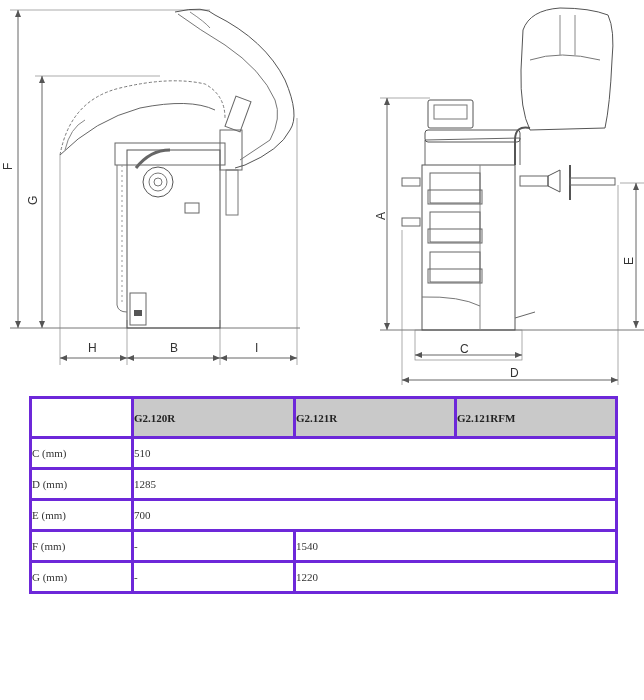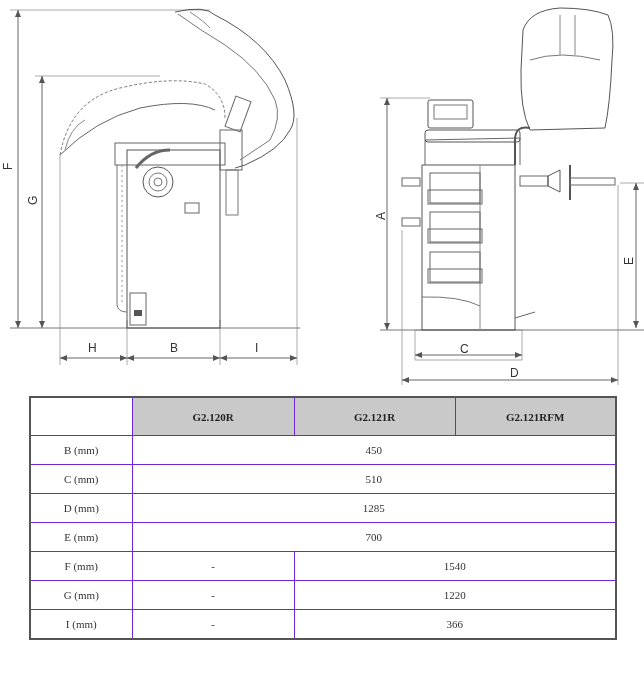--- a/index.html
+++ b/index.html
@@ -1,21 +1,21 @@
 <!DOCTYPE html>
 <html><head>
 <meta charset="utf-8">
 <style>
   html,body{margin:0;padding:0;background:#fff;}
   body{width:644px;height:700px;position:relative;overflow:hidden;font-family:"Liberation Serif",serif;color:#333;}
   .drawing{position:absolute;left:0;top:0;width:644px;height:392px;}
   .drawing svg{display:block;}
   .dimlabel{font-family:"Liberation Sans",sans-serif;font-size:12px;fill:#333;}
   table.spec{position:absolute;left:29px;top:396px;border-collapse:collapse;width:586px;table-layout:fixed;}
-  table.spec td, table.spec th{border:1px solid #6d28d9;text-align:center;font-size:11px;padding:0;height:28px;color:#333;font-weight:normal;}
+  table.spec td, table.spec th{border:3px solid #6d28d9;text-align:left;font-size:11px;padding:0;height:28px;color:#333;font-weight:normal;}
   table.spec th{height:37px;background:#c9c9c9;font-weight:bold;font-size:11px;color:#222;}
   table.spec th.blank{background:#fff;}
   table.spec{border:2px solid #555;}
 </style>
 </head>
 <body>
 
 <div class="drawing">
 <svg width="644" height="392" viewBox="0 0 644 392" xmlns="http://www.w3.org/2000/svg" fill="none" stroke="#555" stroke-width="1">
 
@@ -148,24 +148,20 @@
       <col style="width:161px">
   </colgroup>
   <tbody>
       <tr>
     <th class="blank"></th>
     <th>G2.120R</th>
     <th>G2.121R</th>
     <th>G2.121RFM</th>
   </tr>
   <tr>
-    <td>B (mm)</td>
-    <td colspan="3">450</td>
-  </tr>
-  <tr>
     <td>C (mm)</td>
     <td colspan="3">510</td>
   </tr>
   <tr>
     <td>D (mm)</td>
     <td colspan="3">1285</td>
   </tr>
   <tr>
     <td>E (mm)</td>
     <td colspan="3">700</td>
@@ -173,19 +169,14 @@
   <tr>
     <td>F (mm)</td>
     <td>-</td>
     <td colspan="2">1540</td>
   </tr>
   <tr>
     <td>G (mm)</td>
     <td>-</td>
     <td colspan="2">1220</td>
   </tr>
-  <tr>
-    <td>I (mm)</td>
-    <td>-</td>
-    <td colspan="2">366</td>
-  </tr>
 </tbody>
   </table>
 
 </body></html>

